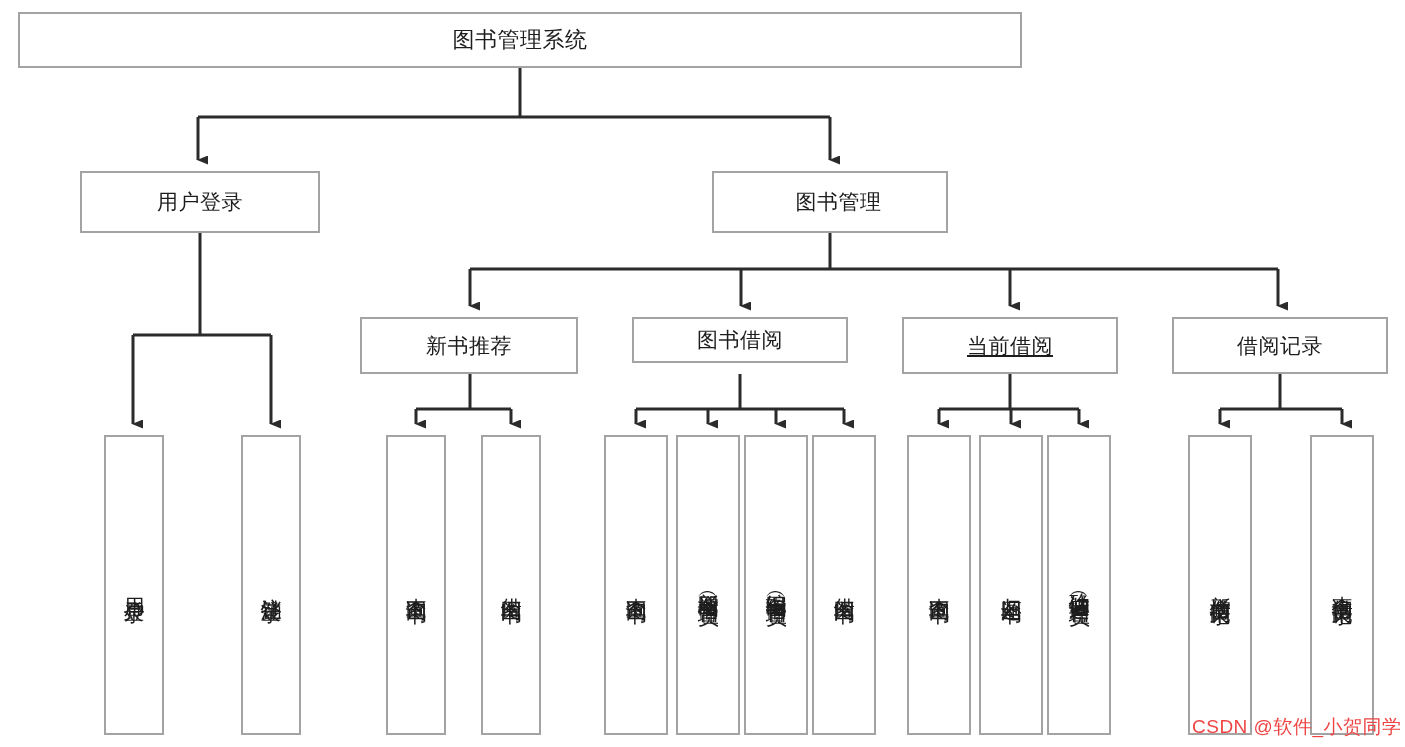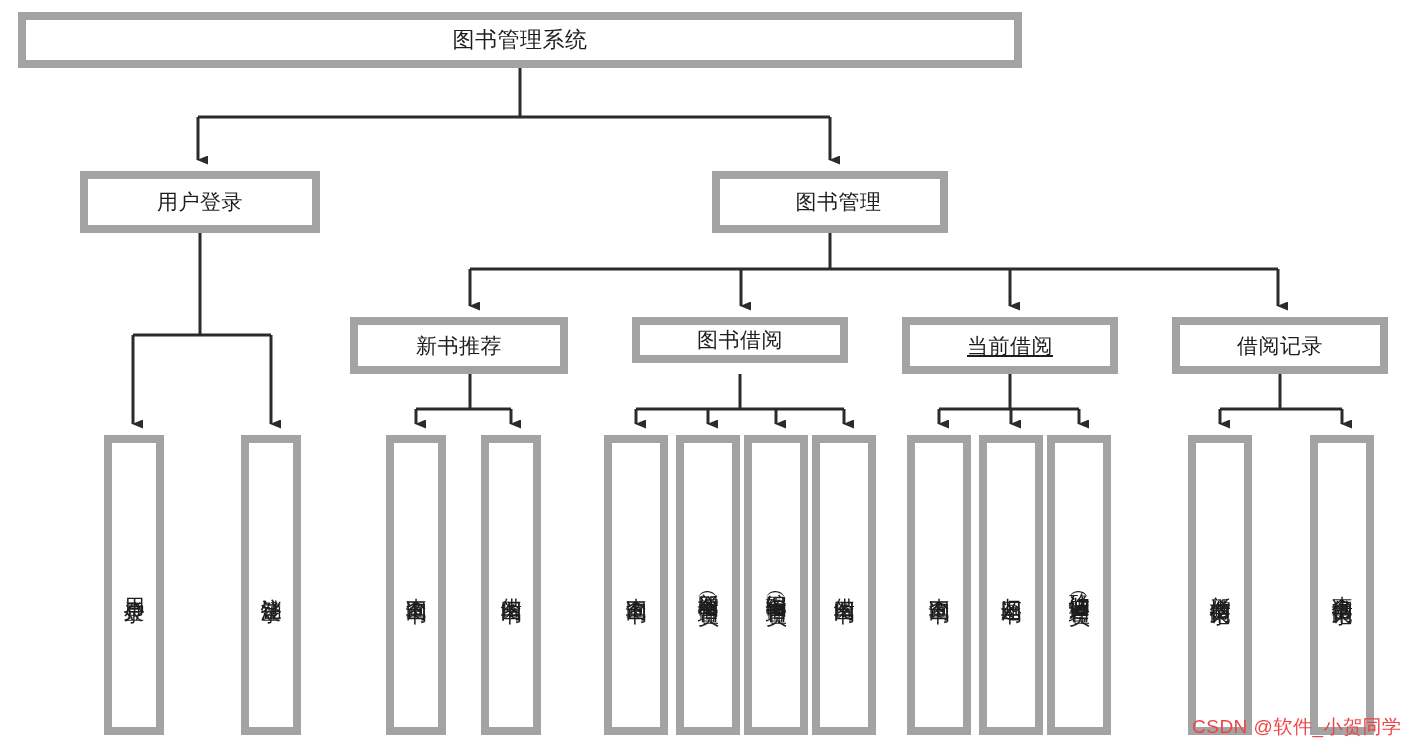--- a/index.html
+++ b/index.html
@@ -23,21 +23,21 @@
     left: 0;
     top: 0;
     width: 1405px;
     height: 747px;
     pointer-events: none;
   }
   .node {
     position: absolute;
     box-sizing: border-box;
     background: #ffffff;
-    border: 8px solid #a3a3a3;
+    border: 2px solid #a3a3a3;
     display: flex;
     align-items: center;
     justify-content: center;
     color: #1d1d1d;
   }
   .node.horizontal {
     font-size: 21px;
     letter-spacing: 0.5px;
     line-height: 1.2;
   }
@@ -114,21 +114,21 @@
       <path d="M1220,409 L1220,424" marker-end="url(#arrowhead)"></path>
       <path d="M1342,409 L1342,424" marker-end="url(#arrowhead)"></path>
     </g>
   </svg>
 
   <div class="node horizontal root" id="node-root" style="left: 18px; top: 12px; width: 1004px; height: 56px;">图书管理系统</div>
 
   <div class="node horizontal" id="node-user-login" style="left: 80px; top: 171px; width: 240px; height: 62px;">用户登录</div>
   <div class="node horizontal" id="node-book-manage" style="left: 712px; top: 171px; width: 236px; height: 62px; padding-left: 17px;">图书管理</div>
 
-  <div class="node horizontal" id="node-new-book-rec" style="left: 350px; top: 317px; width: 218px; height: 57px;">新书推荐</div>
+  <div class="node horizontal" id="node-new-book-rec" style="left: 360px; top: 317px; width: 218px; height: 57px;">新书推荐</div>
   <div class="node horizontal" id="node-book-borrow" style="left: 632px; top: 317px; width: 216px; height: 46px;">图书借阅</div>
   <div class="node horizontal" id="node-current-borrow" style="left: 902px; top: 317px; width: 216px; height: 57px; text-decoration: underline;">当前借阅</div>
   <div class="node horizontal" id="node-borrow-record" style="left: 1172px; top: 317px; width: 216px; height: 57px;">借阅记录</div>
 
   <div class="node vertical" id="leaf-0" style="left: 104px; top: 435px; width: 60px; height: 300px;">用户登录</div>
   <div class="node vertical" id="leaf-1" style="left: 241px; top: 435px; width: 60px; height: 300px;">注销登录</div>
   <div class="node vertical" id="leaf-2" style="left: 386px; top: 435px; width: 60px; height: 300px;">查询图书</div>
   <div class="node vertical" id="leaf-3" style="left: 481px; top: 435px; width: 60px; height: 300px;">借阅图书</div>
   <div class="node vertical" id="leaf-4" style="left: 604px; top: 435px; width: 64px; height: 300px;">查询图书</div>
   <div class="node vertical" id="leaf-5" style="left: 676px; top: 435px; width: 64px; height: 300px;">新增图书（管理员）</div>

